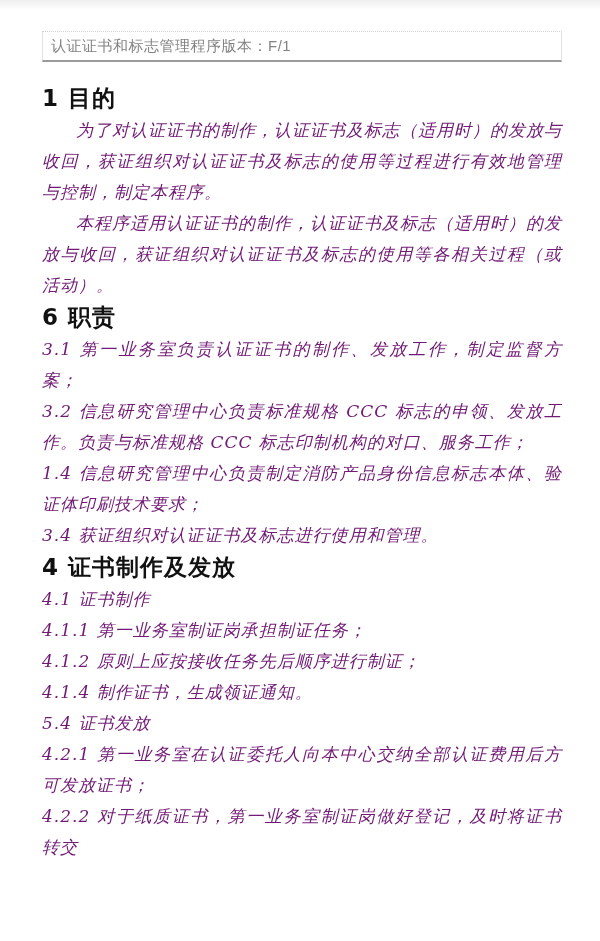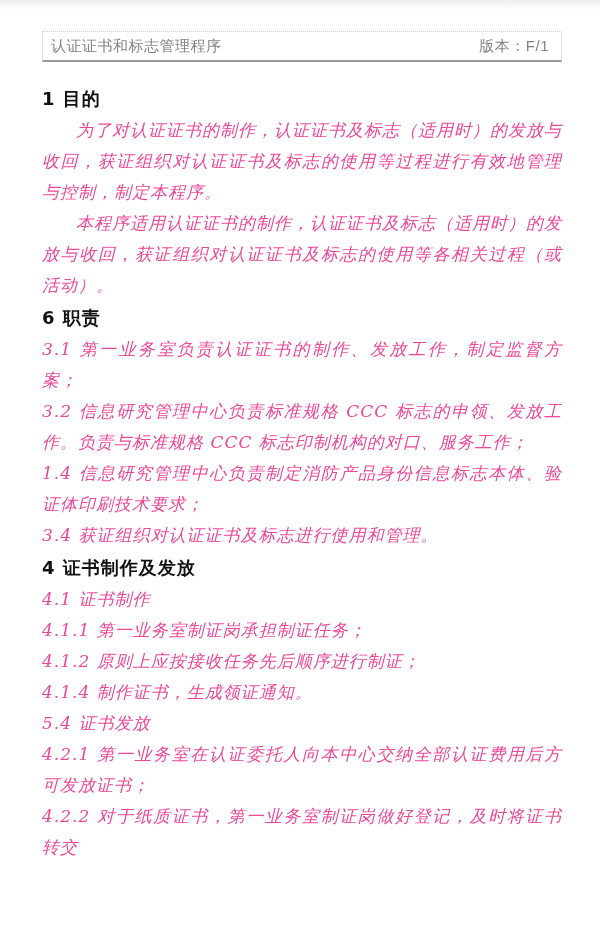--- a/index.html
+++ b/index.html
@@ -21,21 +21,20 @@
     height: 10px;
     background: linear-gradient(to bottom, rgba(190,190,190,0.25), rgba(255,255,255,0));
     pointer-events: none;
   }
   .doc-header {
     box-sizing: border-box;
     margin: 31px 38px 0 42px;
     width: 520px;
     height: 31px;
     display: flex;
-    justify-content: space-between;
     align-items: center;
     padding: 0 12px 0 8px;
     border-top: 1px dotted #cfcfcf;
     border-left: 1px solid #e2e2e2;
     border-right: 1px solid #e2e2e2;
     border-bottom: 2px solid #9a9a9a;
     background: #ffffff;
   }
   .doc-header .hdr-text {
     font-family: "Liberation Sans", "DejaVu Sans", sans-serif;
@@ -44,35 +43,35 @@
     letter-spacing: 0.5px;
     white-space: nowrap;
   }
   .doc-body {
     margin: 21px 38px 0 42px;
     color: #1b1b1b;
   }
   .section-heading {
     font-family: "DejaVu Sans", "Liberation Sans", sans-serif;
     font-weight: bold;
-    font-size: 18px;
+    font-size: 23px;
     line-height: 31px;
     letter-spacing: 1px;
     color: #111111;
     margin: 1px 0 1px 0;
   }
   .clause {
     font-family: "DejaVu Serif", "Liberation Serif", serif;
     font-style: italic;           
     font-size: 17px;
     letter-spacing: 1px;
     line-height: 31px;
     text-align: justify;
     margin: 0;
-    color: #ec4899;
+    color: #701a75;
   }
   .clause.indent {
     text-indent: 2em;
   }
 </style>
 </head>
 <body>
 
 <div class="page">
   <div class="scan-shadow"></div>

